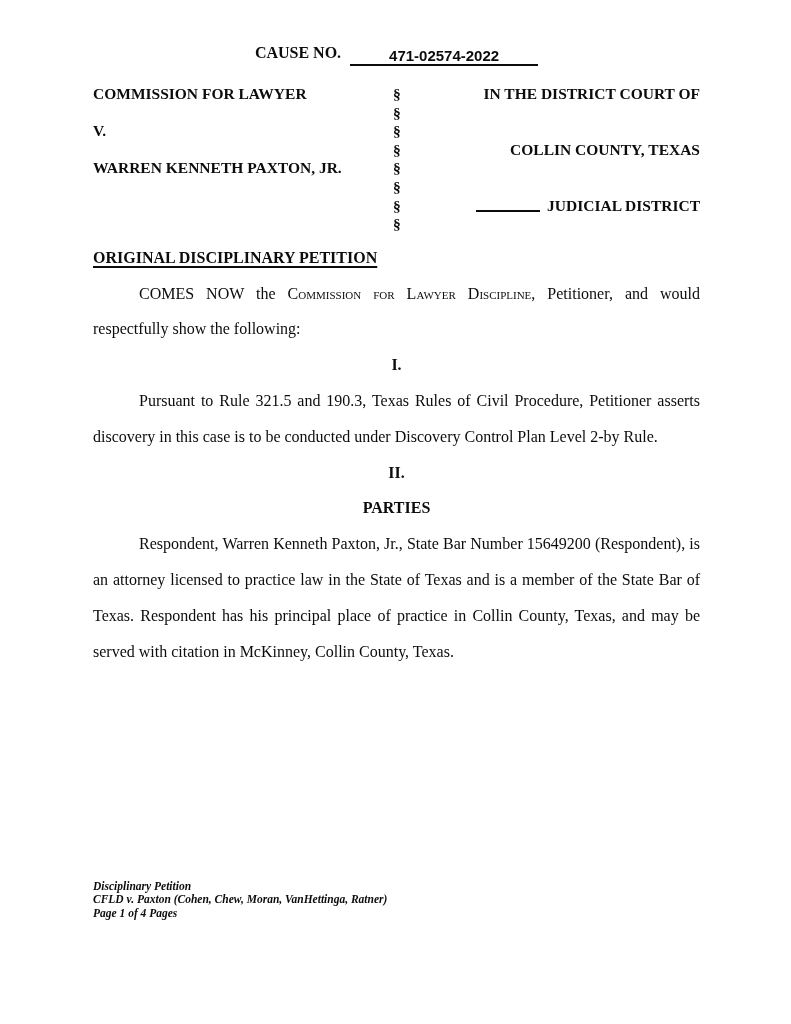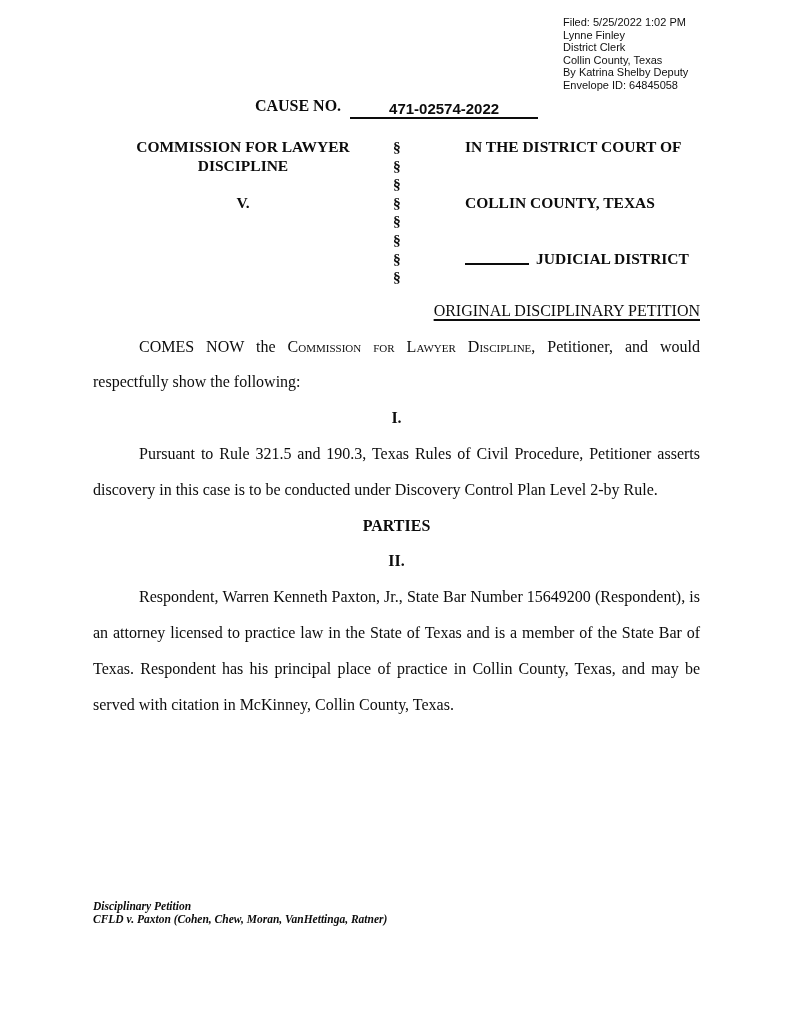--- a/index.html
+++ b/index.html
@@ -19,21 +19,21 @@
     position: absolute;
     left: 563px;
     top: 16px;
     font-family: "Liberation Sans", "DejaVu Sans", sans-serif;
     font-size: 11px;
     line-height: 12.6px;
     color: #101010;
     white-space: nowrap;
   }
   .content {
-    padding: 96px 91px 0 93px; 
+    padding: 43px 91px 0 93px; 
   }
   
   .cause-row {
     text-align: center;
     font-size: 16px;
     font-weight: bold;
     line-height: 20px;
     white-space: nowrap;
   }
   .cause-blank {
@@ -49,23 +49,23 @@
     text-align: center;
   }
   
   .caption {
     display: flex;
     margin-top: 19px;
     font-size: 15.5px;
     font-weight: bold;
     line-height: 18.6px;
   }
-  .cap-left  { width: 300px; text-align: center; }
+  .cap-left  { width: 300px; }
   .cap-mid   { width: 72px; }
-  .cap-right { flex: 1; }
+  .cap-right { flex: 1; text-align: right; }
   .cap-line  { min-height: 18.6px; white-space: nowrap; }
   .blank-line {
     display: inline-block;
     width: 64px;
     border-bottom: 2px solid #0c0c0c;
     margin-right: 7px;
     vertical-align: -1px;
   }
   
   .bodytext {
@@ -73,66 +73,58 @@
     font-size: 16px;
     line-height: 35.8px;
   }
   .bodytext p {
     text-align: justify;
     text-align-last: left;
   }
   .indent { text-indent: 46px; }
   .centerline { text-align: center; font-weight: bold; }
   .doc-title {
-    text-align: right;
-    font-weight: normal;
+    text-align: left;
+    font-weight: bold;
     text-decoration: underline;
     text-decoration-thickness: 1.5px;
     text-underline-offset: 3px;
   }
   .sc { font-variant: small-caps; }
   
   .footer {
     position: absolute;
     left: 93px;
-    top: 900px;
+    top: 880px;
     font-size: 11.5px;
     line-height: 13.4px;
     font-style: italic;
     font-weight: bold;
     white-space: nowrap;
   }
 </style>
 </head>
 <body>
 
 <div class="page">
 
-  <div class="stamp">
-    <div>Filed: 5/25/2022 1:02 PM</div>
-    <div>Lynne Finley</div>
-    <div>District Clerk</div>
-    <div>Collin County, Texas</div>
-    <div>By Katrina Shelby Deputy</div>
-    <div>Envelope ID: 64845058</div>
-  </div>
 
   <div class="content">
 
     <div class="cause-row">
       <span>CAUSE NO.</span><span class="cause-blank"><span>471-02574-2022</span></span>
     </div>
 
     <div class="caption">
       <div class="cap-left">
         <div class="cap-line">COMMISSION FOR LAWYER</div>
-        <div class="cap-line">DISCIPLINE</div>
         <div class="cap-line"></div>
         <div class="cap-line">V.</div>
         <div class="cap-line"></div>
+        <div class="cap-line">WARREN KENNETH PAXTON, JR.</div>
       </div>
       <div class="cap-mid">
         <div class="cap-line">§</div>
         <div class="cap-line">§</div>
         <div class="cap-line">§</div>
         <div class="cap-line">§</div>
         <div class="cap-line">§</div>
         <div class="cap-line">§</div>
         <div class="cap-line">§</div>
         <div class="cap-line">§</div>
@@ -152,27 +144,28 @@
     <div class="bodytext">
       <div class="doc-title">ORIGINAL DISCIPLINARY PETITION</div>
 
 
       <p class="indent"><span>COMES NOW the </span><span class="sc">Commission for Lawyer Discipline</span><span>, Petitioner, and would respectfully show the following:</span></p>
 
       <div class="centerline">I.</div>
 
       <p class="indent">Pursuant to Rule 321.5 and 190.3, Texas Rules of Civil Procedure, Petitioner asserts discovery in this case is to be conducted under Discovery Control Plan Level 2-by Rule.</p>
 
+      <div class="centerline">II.</div>
       <div class="centerline">PARTIES</div>
-      <div class="centerline">II.</div>
 
 
       <p class="indent">Respondent, Warren Kenneth Paxton, Jr., State Bar Number 15649200 (Respondent), is an attorney licensed to practice law in the State of Texas and is a member of the State Bar of Texas. Respondent has his principal place of practice in Collin County, Texas, and may be served with citation in McKinney, Collin County, Texas.</p>
     </div>
 
   </div>
 
   <div class="footer">
     <div>Disciplinary Petition</div>
     <div>CFLD v. Paxton (Cohen, Chew, Moran, VanHettinga, Ratner)</div>
+    <div>Page 1 of 4 Pages</div>
   </div>
 
 </div>
 
 </body></html>

